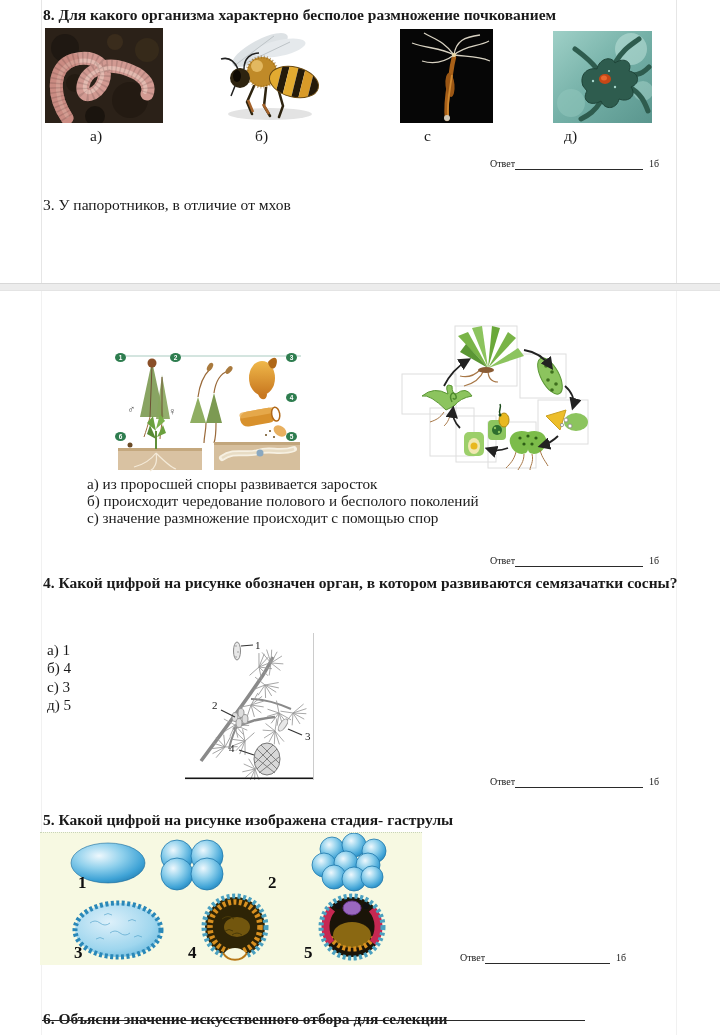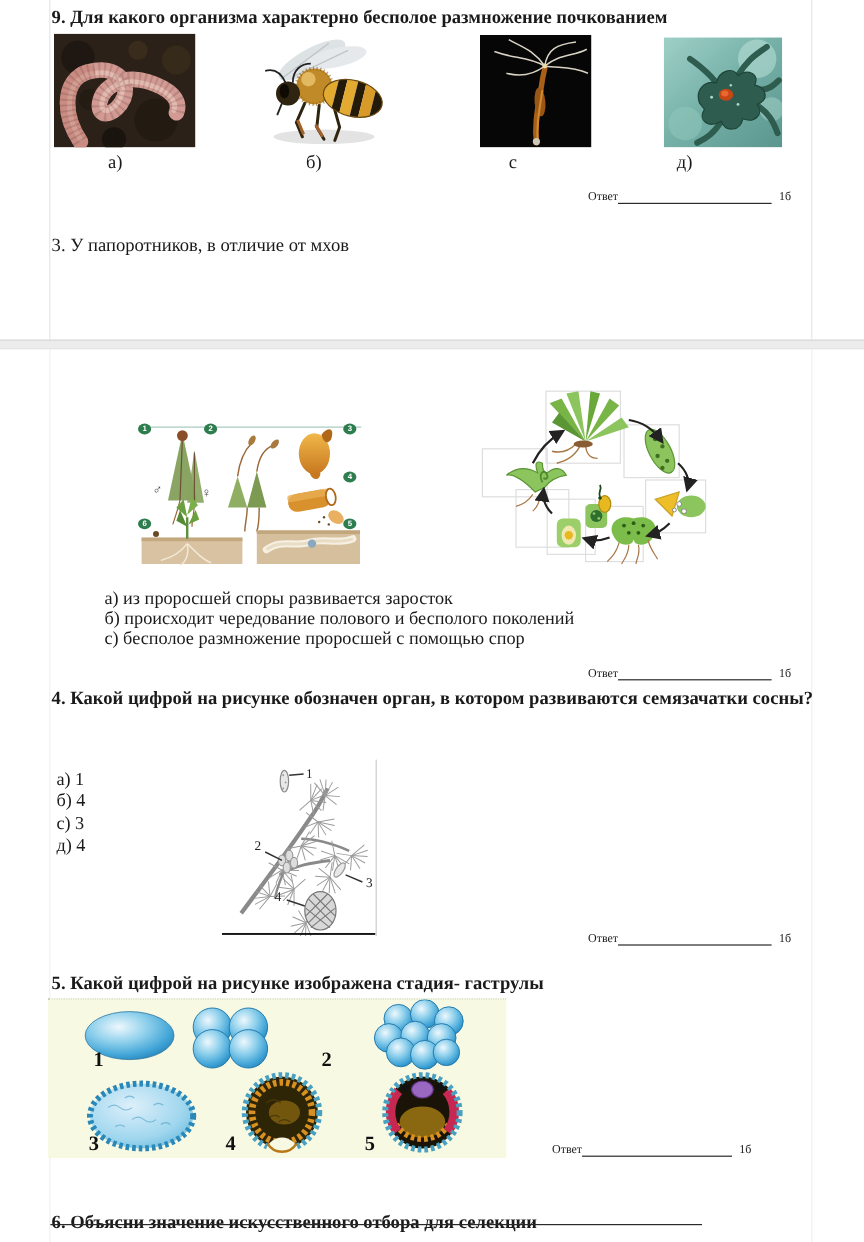--- a/index.html
+++ b/index.html
@@ -34,21 +34,21 @@
 <div id="root">
 
   <div>
     <div class="vline" style="left:41px;top:0;height:283px;background:#e6e6e6;"></div>
     <div class="vline" style="left:676px;top:0;height:283px;background:#e6e6e6;"></div>
 
     <div class="abs ansrow" style="left:488px;top:-13px;">
       <span>Ответ</span><span class="blank" style="width:128px;"></span><span class="points">1б</span>
     </div>
 
-    <div class="abs qtitle" style="left:43px;top:6px;">9. Для какого организма характерно бесполое размножение почкованием</div>
+    <div class="abs qtitle" style="left:43px;top:6px;">8. Для какого организма характерно бесполое размножение почкованием</div>
 
     <div class="photo" style="left:45px;top:28px;width:118px;height:95px;">
       <svg width="118" height="95" viewBox="0 0 118 95">
         <rect width="118" height="95" fill="#2b2118"></rect>
         <circle cx="20" cy="20" r="14" fill="#1f1812"></circle>
           <circle cx="85" cy="72" r="18" fill="#231a12"></circle>
         <circle cx="102" cy="22" r="12" fill="#362a1a"></circle>
           <circle cx="50" cy="88" r="10" fill="#1a140e"></circle>
         <circle cx="70" cy="14" r="8" fill="#3a2c1c"></circle>
           <circle cx="30" cy="55" r="9" fill="#241b12"></circle>
@@ -292,37 +292,37 @@
           <path d="M124,26 C138,28 146,36 151,43" marker-end="url(#arr)"></path>
           <path d="M165,62 C172,68 175,76 173,83" marker-end="url(#arr)"></path>
           <path d="M158,112 C152,118 148,120 141,122" marker-end="url(#arr)"></path>
           <path d="M108,124 C100,127 94,127 88,125" marker-end="url(#arr)"></path>
           <path d="M60,104 C54,98 52,92 53,85" marker-end="url(#arr)"></path>
           <path d="M44,62 C50,50 58,42 68,36" marker-end="url(#arr)"></path>
         </g>
       </svg>
     </div>
 
-    <div class="abs" style="left:43px;top:490px;padding-left:44px;">
+    <div class="abs" style="left:43px;top:475px;padding-left:44px;">
       <div class="opt">а) из проросшей споры развивается заросток</div>
       <div class="opt">б) происходит чередование полового и бесполого поколений</div>
-      <div class="opt">с) бесполое размножение проросшей с помощью спор</div>
+      <div class="opt">с) значение размножение происходит с помощью спор</div>
     </div>
 
     <div class="abs ansrow" style="left:490px;top:554px;">
       <span>Ответ</span><span class="blank" style="width:128px;"></span><span class="points">1б</span>
     </div>
 
     <div class="abs qtitle" style="left:43px;top:574px;">4. Какой цифрой на рисунке обозначен орган, в котором развиваются семязачатки сосны?</div>
 
     <div class="abs" style="left:47px;top:641px;">
       <div class="opt4">а) 1</div>
       <div class="opt4">б) 4</div>
       <div class="opt4">с) 3</div>
-      <div class="opt4">д) 4</div>
+      <div class="opt4">д) 5</div>
     </div>
 
     <div class="panel" style="left:185px;top:633px;width:128px;height:147px;background:#fff;">
       <svg width="128" height="147" viewBox="0 0 128 147">
         <defs>
           <g id="ndl" stroke="#9a9a9a" stroke-width="0.8">
             <line x1="0" y1="0" x2="12" y2="-7"></line>
               <line x1="0" y1="0" x2="14" y2="-2"></line>
             <line x1="0" y1="0" x2="13" y2="3"></line>
               <line x1="0" y1="0" x2="10" y2="8"></line>

